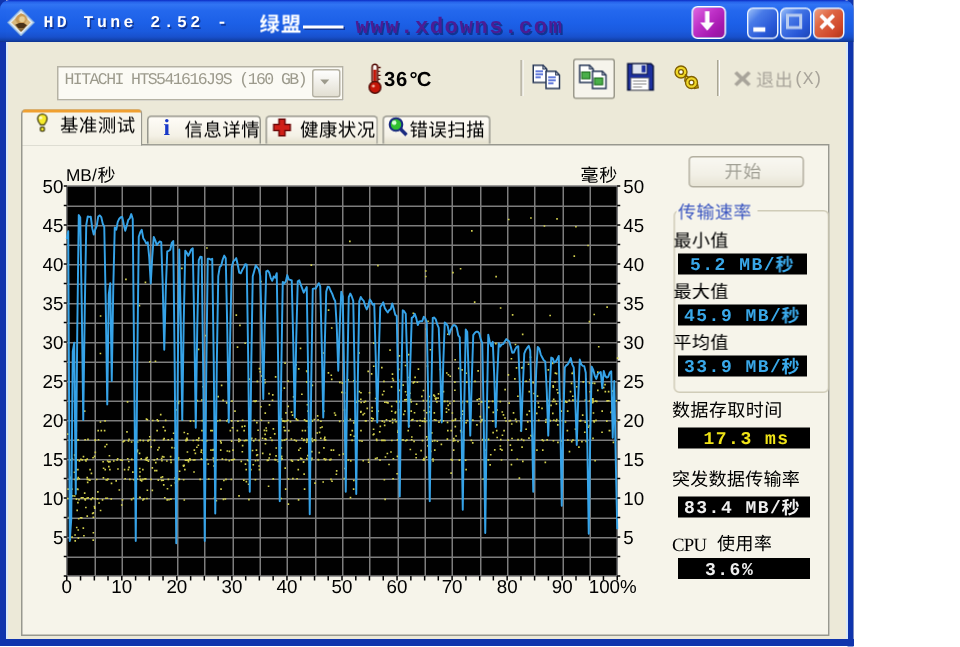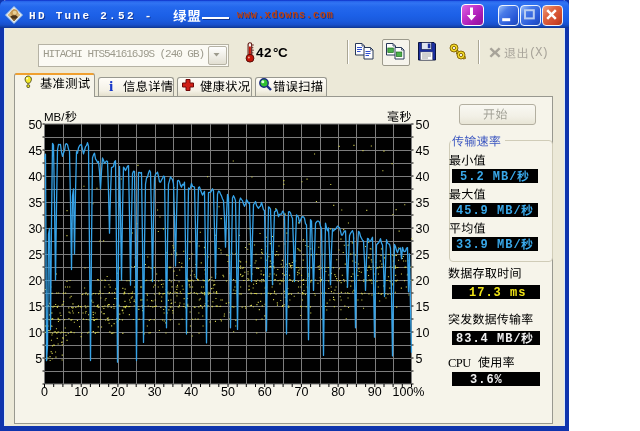--- a/index.html
+++ b/index.html
@@ -27,49 +27,49 @@
 <svg style="position:absolute;left:173px;top:8.5px" width="28" height="15" viewBox="0 0 28 15">
     <g transform="translate(0.0,11.95) scale(0.01350,-0.01350)">
       <path d="M407 323C447 289 494 240 515 207L596 271C574 303 525 350 485 381ZM34 68 61 -47C151 -13 263 30 368 71L348 169C233 130 113 91 34 68ZM438 820V719H793L790 661H455V571H786L782 510H409V405H623V250C529 190 431 127 366 92L430 0C488 40 557 89 623 139V28C623 17 619 14 608 13C595 13 558 13 523 15C538 -14 553 -58 556 -88C616 -88 660 -86 692 -70C724 -53 733 -25 733 26V138C782 74 844 22 914 -11C930 17 962 58 987 80C917 105 854 147 804 199C857 235 915 278 966 321L870 378C840 344 795 303 751 267L733 299V405H971V510H895C902 607 908 722 909 820L825 824L806 820ZM61 413C76 421 98 427 177 437C146 390 120 354 106 338C77 301 55 279 31 273C44 244 61 191 67 169C92 184 132 195 357 239C356 263 357 308 361 339L215 315C278 396 338 490 386 582L288 641C273 607 255 572 237 539L165 533C216 612 266 709 298 799L184 851C154 737 96 615 77 584C58 552 41 532 21 526C35 494 55 437 61 413Z" fill="#ffffff"></path>
     </g>
     <g transform="translate(14.3,11.95) scale(0.01350,-0.01350)">
       <path d="M506 820V618C506 529 496 423 400 349C423 334 468 294 484 272C543 318 576 381 594 446H786V399C786 387 781 383 768 383C755 383 710 382 670 384C685 358 706 316 712 286C775 286 824 287 859 304C894 320 904 347 904 399V820ZM615 727H786V670H615ZM615 588H786V529H610C613 549 614 569 615 588ZM198 552H322V480H198ZM198 640V712H322V640ZM89 805V338H198V387H431V805ZM150 267V41H32V-62H967V41H856V267ZM262 41V174H347V41ZM456 41V174H542V41ZM652 41V174H739V41Z" fill="#ffffff"></path>
     </g>
   </svg>
 <div class="a" style="left:202px;top:16.5px;width:27px;height:2px;background:#fff;box-shadow:1px 1px 0 rgba(10,30,100,.6)"></div>
 <div class="a" style="left:237px;top:9.5px;font-family:'Liberation Mono',monospace;
-font-weight:bold;font-size:10px;letter-spacing:0.9px;color:#c2410c;text-shadow:1px 1px 0 rgba(10,30,100,.6)">www.xdowns.com</div>
+font-weight:bold;font-size:15px;letter-spacing:0.9px;color:#4c1d95;text-shadow:1px 1px 0 rgba(10,30,100,.6)">www.xdowns.com</div>
 <div class="a" style="left:461px;top:4px;width:21px;height:20px;border:1px solid #fff;border-radius:4px;
 background:linear-gradient(135deg,#e06ae0 0,#c032c8 40%,#a518ae 75%,#901a9a 100%)">
 <svg width="19" height="18" viewBox="0 0 19 18">
       <path d="M8 2.5h3v7.5h3.2L9.5 15.5 4.8 10H8z" fill="#fff"></path>
     </svg></div>
 <div class="a" style="left:498px;top:5px;width:19px;height:19px;border:1px solid #eef4fd;border-radius:4px;background:linear-gradient(135deg,#9cc1f8 0,#4a7ce8 30%,#2a5ad8 70%,#1e48b8 100%)"><svg width="17" height="17" viewBox="0 0 17 17">
       <rect x="3.2" y="12.2" width="8" height="3" fill="#fff"></rect>
     </svg></div>
 <div class="a" style="left:520px;top:5px;width:19px;height:19px;border:1px solid #eef4fd;border-radius:4px;background:linear-gradient(135deg,#9cc1f8 0,#4a7ce8 30%,#2a5ad8 70%,#1e48b8 100%)"><svg width="17" height="17" viewBox="0 0 17 17">
       <rect x="4" y="4.2" width="8.8" height="8.2" fill="none" stroke="#b9cdf0" stroke-width="2"></rect>
     </svg></div>
 <div class="a" style="left:542px;top:5px;width:19px;height:19px;border:1px solid #eef4fd;border-radius:4px;background:linear-gradient(135deg,#f0a080 0,#e06844 35%,#d0482a 75%,#b03818 100%)"><svg width="17" height="17" viewBox="0 0 17 17">
       <path d="M4.2 4.2l8.6 8.6M12.8 4.2l-8.6 8.6" stroke="#fff" stroke-width="2.5" fill="none"></path>
     </svg></div>
 <div class="a" style="left:38px;top:44px;width:189px;height:21px;background:#fbfaf4;border:1px solid #b5b2a4"></div>
-<div class="a" style="left:43px;top:48px;font-family:'Liberation Mono',monospace;font-size:11px;letter-spacing:-1.05px;color:#9c9a8c;white-space:pre">HITACHI HTS541616J9S (240 GB)</div>
+<div class="a" style="left:43px;top:48px;font-family:'Liberation Mono',monospace;font-size:11px;letter-spacing:-1.05px;color:#9c9a8c;white-space:pre">HITACHI HTS541616J9S (160 GB)</div>
 <div class="a" style="left:208px;top:46px;width:17px;height:17px;border:1px solid #b5b2a4;border-radius:2px;background:linear-gradient(180deg,#fefefe,#e2dfd2)">
 <svg width="15" height="15" viewBox="0 0 15 15">
       <path d="M4.5 6l3 3.4 3-3.4z" fill="#9c9a8c"></path>
     </svg></div>
 <svg class="a" style="left:245px;top:42px" width="11" height="21" viewBox="0 0 11 21">
 <rect x="3.1" y="0.8" width="3.6" height="13" rx="1.8" fill="#fbf6f2" stroke="#58100a" stroke-width="1.1"></rect>
 <rect x="3.9" y="4.5" width="2" height="10" fill="#c41508"></rect>
 <circle cx="5" cy="16.2" r="3.9" fill="#c41508" stroke="#58100a" stroke-width="1"></circle>
 <circle cx="3.9" cy="15.4" r="1" fill="#f0a898"></circle>
 <path d="M7.2 3h1.6M7.2 5.6h1.1M7.2 8.2h1.6M7.2 10.8h1.1" stroke="#58100a" stroke-width="0.9"></path>
   </svg>
-<div class="a" style="left:256px;top:45px;font-weight:bold;font-size:13.5px;color:#000;letter-spacing:0.5px">42</div>
+<div class="a" style="left:256px;top:45px;font-weight:bold;font-size:13.5px;color:#000;letter-spacing:0.5px">36</div>
 <div class="a" style="left:273px;top:45px;font-weight:bold;font-size:13.5px;color:#000;letter-spacing:-0.5px">°C</div>
 <div class="a" style="left:347px;top:40px;width:1px;height:24px;background:#aaa694;box-shadow:1px 0 0 #fff"></div>
 <div class="a" style="left:478px;top:40px;width:1px;height:24px;background:#aaa694;box-shadow:1px 0 0 #fff"></div>
 <svg class="a" style="left:354px;top:41px" width="21" height="21" viewBox="0 0 21 21">
 <path d="M1.5 2.5h6.5l2.5 2.5v9H1.5z" fill="#fff" stroke="#283858" stroke-width="1"></path>
 <path d="M8 2.5v2.5h2.5" fill="none" stroke="#283858" stroke-width="0.8"></path>
 <path d="M3 6.5h5M3 8.5h5M3 10.5h3.5" stroke="#3050d0" stroke-width="1.1" fill="none"></path>
 <path d="M10 6.5h6.5l2.5 2.5v9H10z" fill="#fff" stroke="#283858" stroke-width="1"></path>
 <path d="M16.5 6.5v2.5H19" fill="none" stroke="#283858" stroke-width="0.8"></path>
 <path d="M11.5 10.5h5M11.5 12.5h5M11.5 14.5h3.5" stroke="#3050d0" stroke-width="1.1" fill="none"></path>

